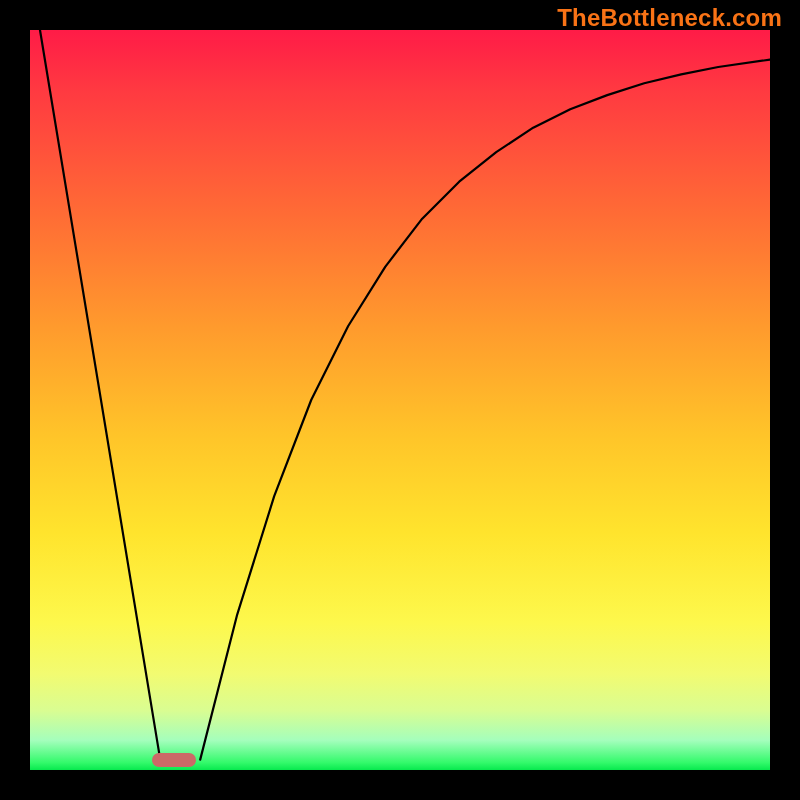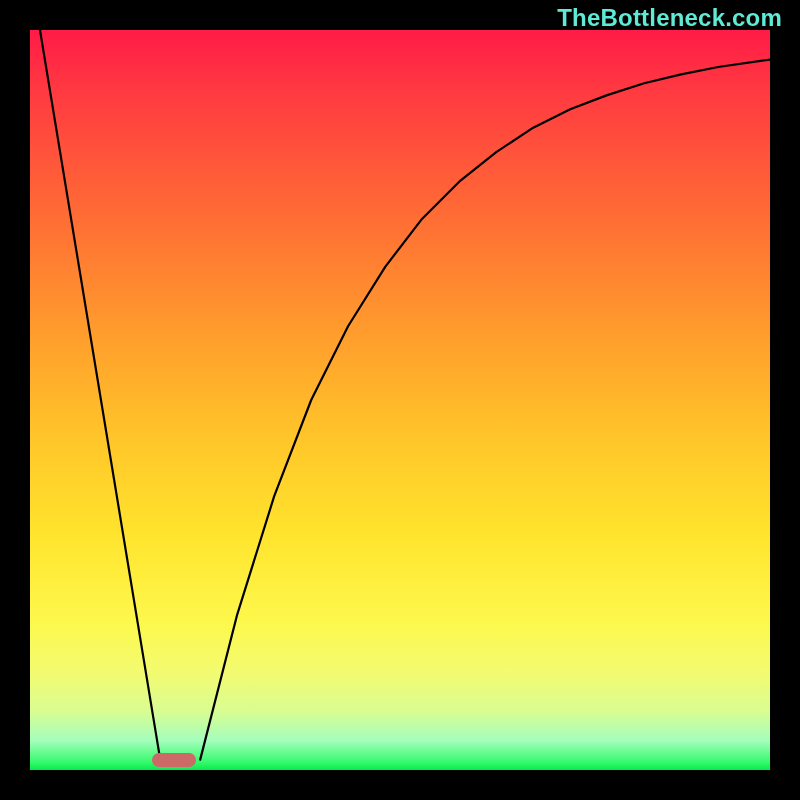--- a/index.html
+++ b/index.html
@@ -14,21 +14,21 @@
   .frame {
     position: relative;
     width: 800px;
     height: 800px;
     background: #000;
   }
   .watermark {
     position: absolute;
     top: 4px;
     right: 18px;
-    color: #5eead4;
+    color: #f97316;
     font-size: 24px;
     font-weight: 600;
     letter-spacing: 0.2px;
     z-index: 5;
   }
   .plot-area {
     position: absolute;
     left: 30px;
     top: 30px;
     width: 740px;

